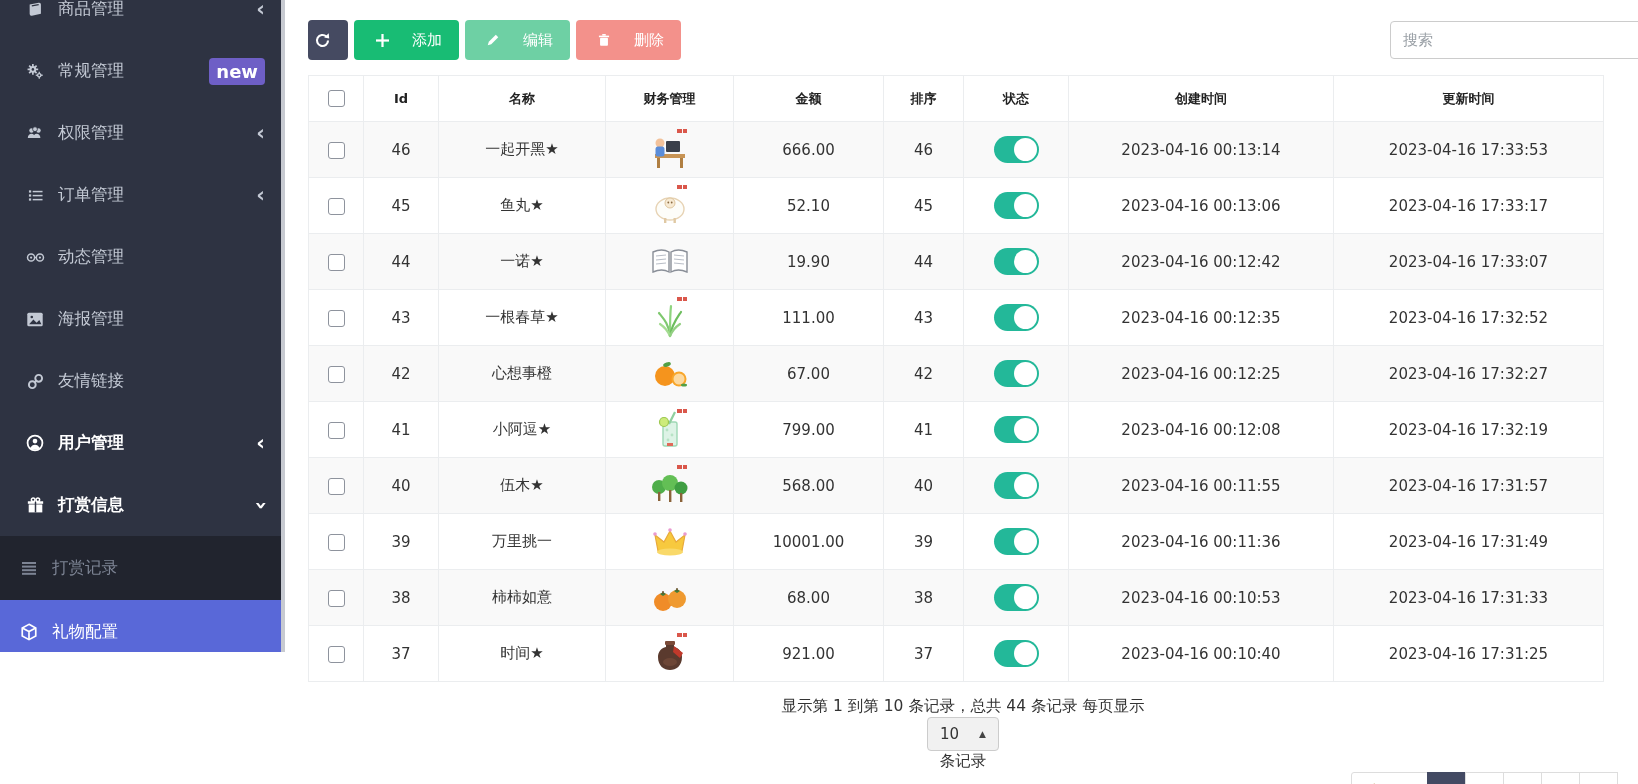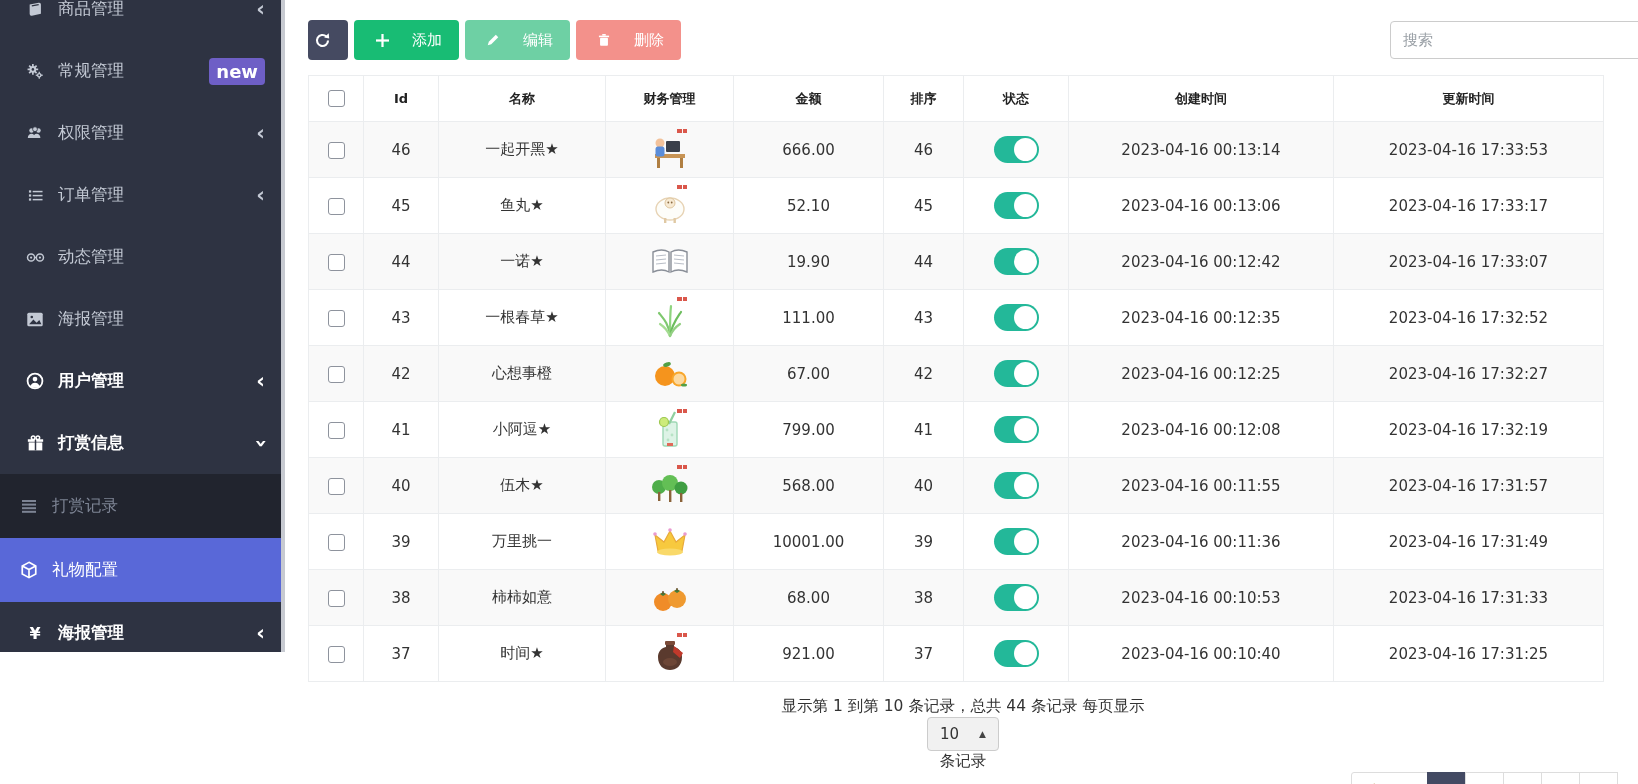--- a/index.html
+++ b/index.html
@@ -173,20 +173,32 @@
         </div>
         <div class="side-item">
           <span class="icn">
             <svg width="18" height="15" viewBox="0 0 16 14">
               <rect x="0.8" y="0.8" width="14.4" height="12.4" rx="1.4" fill="currentColor"></rect>
               <circle cx="5" cy="4.6" r="1.2" fill="#2e3342"></circle>
               <path d="M2.5 11.5l4-4.5 3 3 2.5-2.5 2 4z" fill="#2e3342"></path>
             </svg>
           </span>
           <span class="side-label">海报管理</span>
+        </div>
+        <div class="side-item">
+          <span class="icn">
+            <svg width="17" height="17" viewBox="0 0 16 16">
+              <g fill="none" stroke="currentColor" stroke-width="1.8">
+                <circle cx="5" cy="11" r="3.2"></circle>
+                <circle cx="11" cy="5" r="3.2"></circle>
+                <line x1="6.8" y1="9.2" x2="9.2" y2="6.8"></line>
+              </g>
+            </svg>
+          </span>
+          <span class="side-label">友情链接</span>
         </div>
         <div class="side-item strong">
           <span class="icn">
             <svg width="18" height="18" viewBox="0 0 16 16">
               <circle cx="8" cy="8" r="6.6" fill="none" stroke="currentColor" stroke-width="1.6"></circle>
               <circle cx="8" cy="6.3" r="2.1" fill="currentColor"></circle>
               <path d="M3.8 12.6c.9-2 2.4-3 4.2-3s3.3 1 4.2 3a6.6 6.6 0 0 1-8.4 0z" fill="currentColor"></path>
             </svg>
           </span>
           <span class="side-label">用户管理</span>

